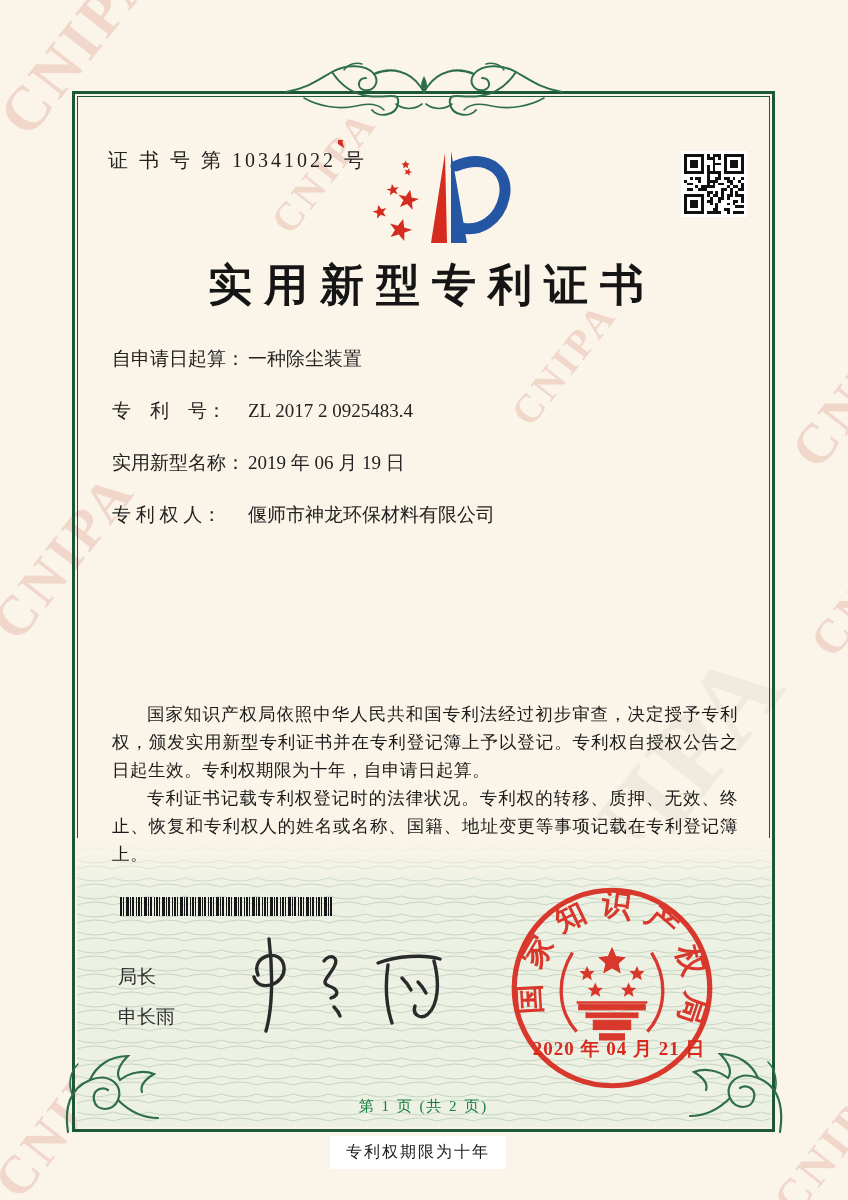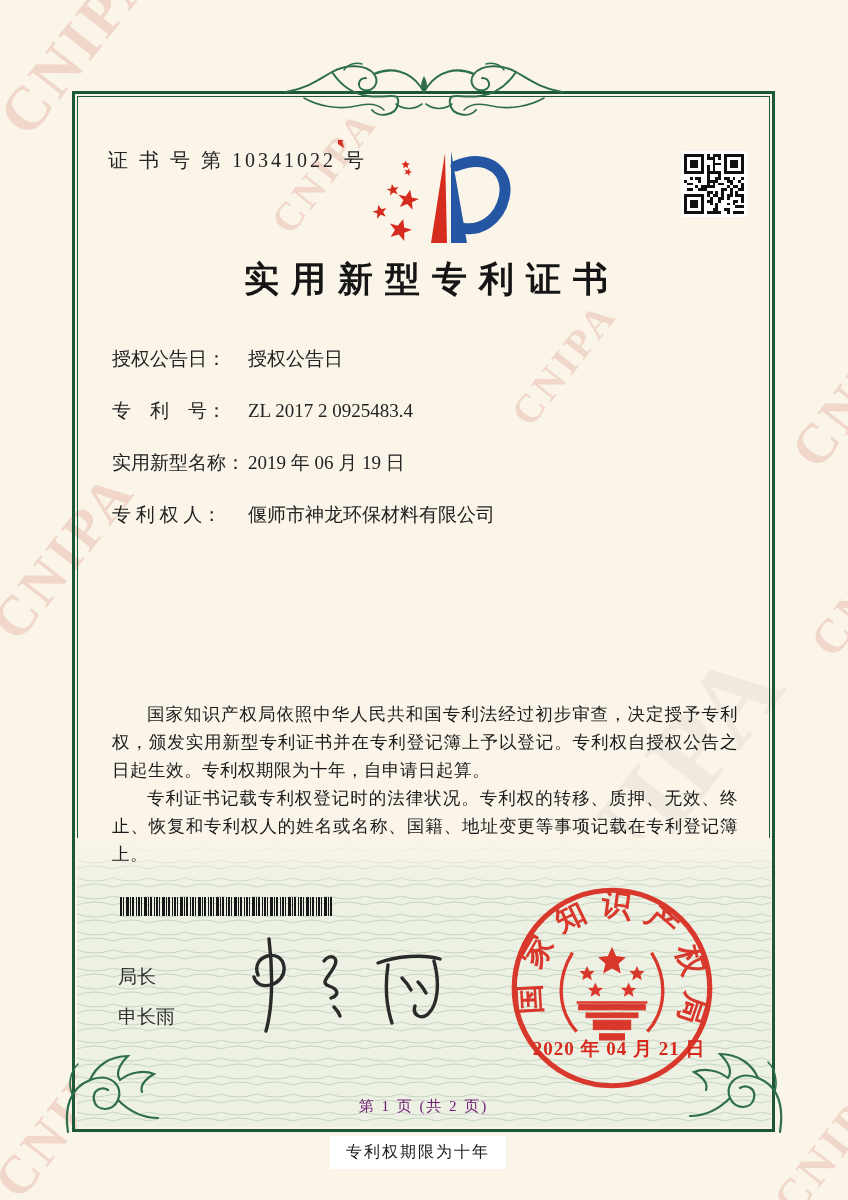--- a/index.html
+++ b/index.html
@@ -23,21 +23,21 @@
   .frame-inner{position:absolute;inset:2px;border:1px solid var(--green);}
 
   .orn{position:absolute;z-index:3;}
 
   
   .content{position:absolute;inset:0;z-index:4;color:var(--ink);}
   .cert-no{position:absolute;left:108px;top:147px;font-size:20px;letter-spacing:3px;color:#222;}
   .qr{position:absolute;left:681px;top:151px;width:66px;height:66px;background:#fff;padding:3px;}
   .logo{position:absolute;left:338px;top:140px;width:175px;height:115px;}
   .title{position:absolute;left:72px;top:256px;width:703px;text-align:center;
-         font-size:35px;font-weight:bold;letter-spacing:12px;padding-left:17px;color:#151515;}
+         font-size:44px;font-weight:bold;letter-spacing:12px;padding-left:17px;color:#151515;}
 
   .fields{position:absolute;left:112px;top:346px;width:625px;}
   .frow{height:52px;font-size:19px;white-space:nowrap;}
   .flabel{display:inline-block;width:136px;white-space:pre;color:#222;}
   .fvalue{color:#222;}
   .fpair2{margin-left:36px;}
 
   .paras{position:absolute;left:112px;top:700px;width:626px;font-size:17.5px;
          line-height:1.6;letter-spacing:.5px;color:#1b1b1b;text-align:justify;}
   .paras p{text-indent:2em;}
@@ -56,21 +56,21 @@
   .signer{position:absolute;left:118px;top:964px;z-index:5;
           font-family:"Liberation Sans","DejaVu Sans",sans-serif;font-size:19px;color:#2e2e2e;}
   .signer div{margin-bottom:14px;}
   .signature{position:absolute;left:228px;top:933px;width:235px;height:105px;z-index:5;}
 
   .seal{position:absolute;left:508px;top:884px;width:208px;height:208px;z-index:6;}
   .seal-date{position:absolute;left:524px;top:1036px;width:190px;text-align:center;z-index:7;
              color:var(--red);font-size:19px;letter-spacing:1px;font-weight:bold;}
 
   .page-num{position:absolute;left:72px;top:1097px;width:703px;text-align:center;
-            font-size:15px;letter-spacing:2px;color:#701a75;z-index:5;}
+            font-size:15px;letter-spacing:2px;color:#15803d;z-index:5;}
 
   .cont-note{position:absolute;left:330px;top:1136px;background:#fff;z-index:5;
              padding:6px 16px;font-size:16px;letter-spacing:2px;color:#1b1b1b;}
 </style>
 </head>
 <body>
 
 <div id="page">
 
   <span class="wm" style="left:-28px;top:8px;font-size:62px">CNIPA</span>
@@ -402,21 +402,21 @@
 
       <polygon points="113,11 113,103 129,103" fill="#2456a4"></polygon>
 
       <path d="M118,26 C152,12 172,34 166,58 C161,80 142,92 124,88" fill="none" stroke="#2456a4" stroke-width="11" stroke-linecap="round"></path>
     </svg>
 
     <div class="title">实用新型专利证书</div>
 
     <div class="fields">
       <div class="frow">
-        <span class="flabel">授权公告日：</span><span class="fvalue">授权公告日</span>
+        <span class="flabel">自申请日起算：</span><span class="fvalue">一种除尘装置</span>
       </div>
       <div class="frow">
         <span class="flabel">专　利　号：</span><span class="fvalue">ZL 2017 2 0925483.4</span>
       </div>
       <div class="frow">
         <span class="flabel">实用新型名称：</span><span class="fvalue">2019 年 06 月 19 日</span>
       </div>
       <div class="frow">
         <span class="flabel">专 利 权 人：</span><span class="fvalue">偃师市神龙环保材料有限公司</span>
       </div>

